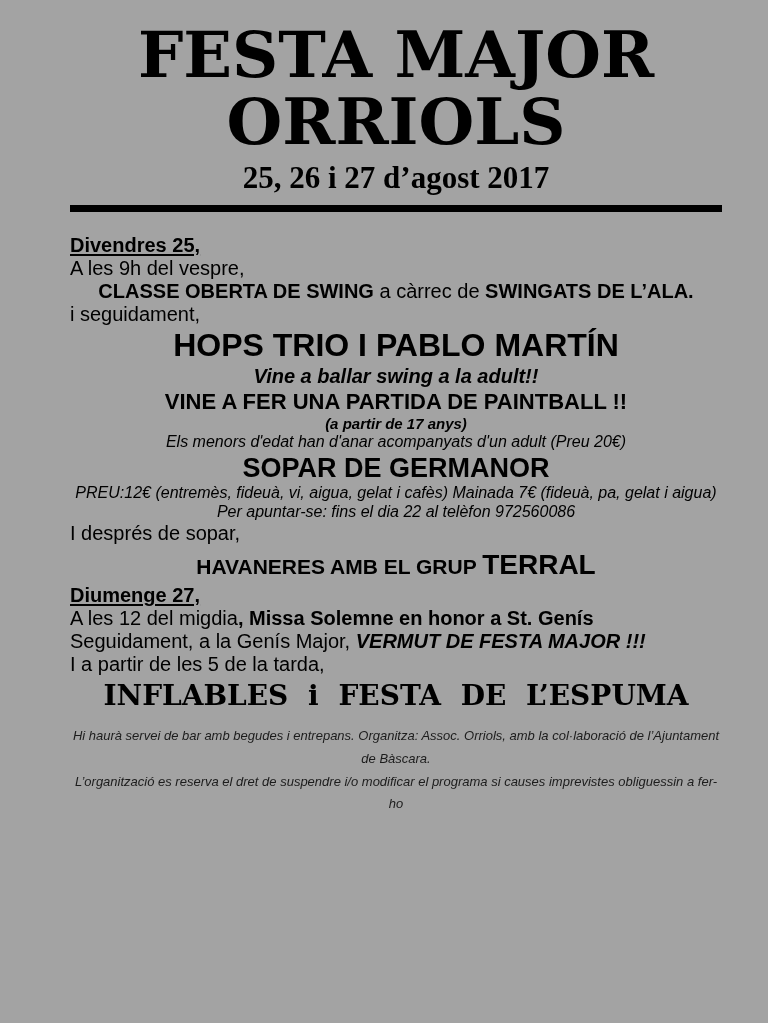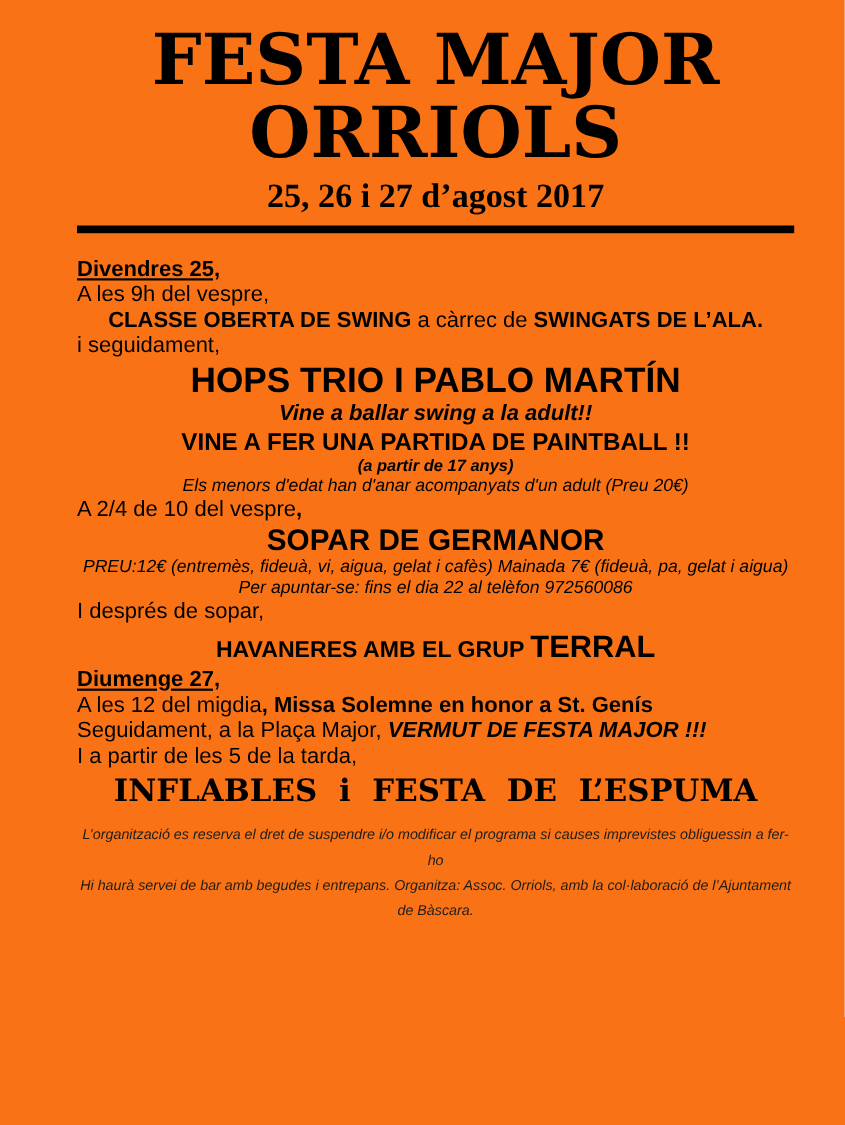--- a/index.html
+++ b/index.html
@@ -2,21 +2,21 @@
 <html><head>
 <meta charset="utf-8">
 <style>
   html, body { margin: 0; padding: 0; background: #ffffff; }
   .poster {
     position: relative;
     width: 768px;
     height: 1023px;
     box-sizing: border-box;
     padding: 22px 46px 0 70px;
-    background: #f97316;
+    background: #a3a3a3;
     color: #000000;
     font-family: "Liberation Sans", sans-serif;
     overflow: hidden;
   }
   .title {
     font-family: "DejaVu Serif", serif;
     font-weight: bold;
     font-size: 64px;
     line-height: 1.04;
     text-align: center;
@@ -145,34 +145,33 @@
     <p class="line center"><span class="b">CLASSE OBERTA DE SWING</span><span> a càrrec de </span><span class="b">SWINGATS DE L’ALA.</span></p>
     <p class="line">i seguidament,</p>
     <p class="headline-xl">HOPS TRIO I PABLO MARTÍN</p>
     <p class="tagline">Vine a ballar swing a la adult!!</p>
   </section>
 
   <section>
     <p class="headline-lg">VINE A FER UNA PARTIDA DE PAINTBALL !!</p>
     <p class="note-small-bold">(a partir de 17 anys)</p>
     <p class="note">Els menors d'edat han d'anar acompanyats d'un adult (Preu 20€)</p>
-    <p class="line gap-blank"><span>A 2/4 de 10 del vespre</span><span class="b">,</span></p>
     <p class="headline-md">SOPAR DE GERMANOR</p>
     <p class="note">PREU:12€ (entremès, fideuà, vi, aigua, gelat i cafès) Mainada 7€ (fideuà, pa, gelat i aigua)</p>
     <p class="note">Per apuntar-se: fins el dia 22 al telèfon 972560086</p>
     <p class="line">I després de sopar,</p>
     <p class="havaneres"><span>HAVANERES AMB EL GRUP </span><span class="group">TERRAL</span></p>
   </section>
 
   <section>
     <h2 class="day-heading">Diumenge 27,</h2>
     <p class="line gap-blank"><span>A les 12 del migdia</span><span class="b">, Missa Solemne en honor a St. Genís</span></p>
-    <p class="line gap-sm"><span>Seguidament, a la Plaça Major, </span><span class="bi">VERMUT DE FESTA MAJOR !!!</span></p>
+    <p class="line gap-sm"><span>Seguidament, a la Genís Major, </span><span class="bi">VERMUT DE FESTA MAJOR !!!</span></p>
     <p class="line gap-sm">I a partir de les 5 de la tarda,</p>
     <p class="slab-headline">INFLABLES i FESTA DE L’ESPUMA</p>
   </section>
 
   <footer class="footer">
+    <p>Hi haurà servei de bar amb begudes i entrepans. Organitza: Assoc. Orriols, amb la col·laboració de l’Ajuntament de Bàscara.</p>
     <p>L’organització es reserva el dret de suspendre i/o modificar el programa si causes imprevistes obliguessin a fer-ho</p>
-    <p>Hi haurà servei de bar amb begudes i entrepans. Organitza: Assoc. Orriols, amb la col·laboració de l’Ajuntament de Bàscara.</p>
   </footer>
 
 </div>
 
 </body></html>

